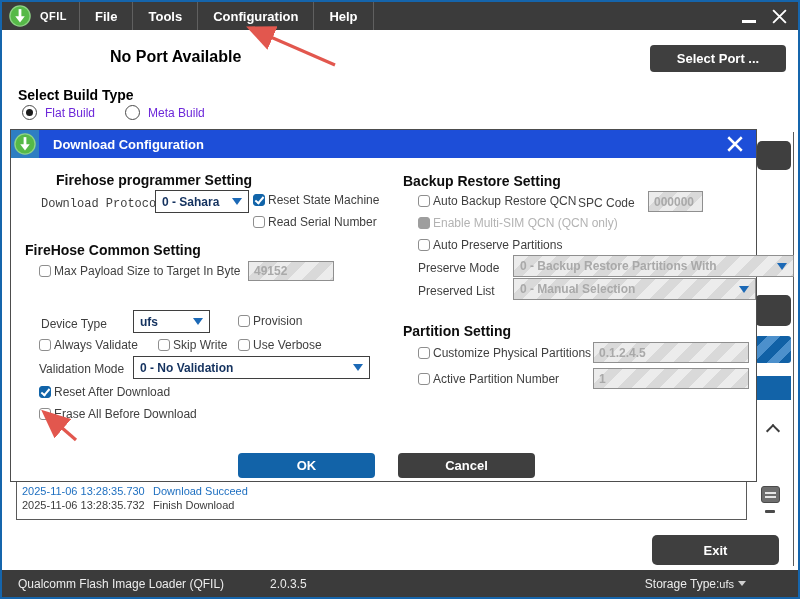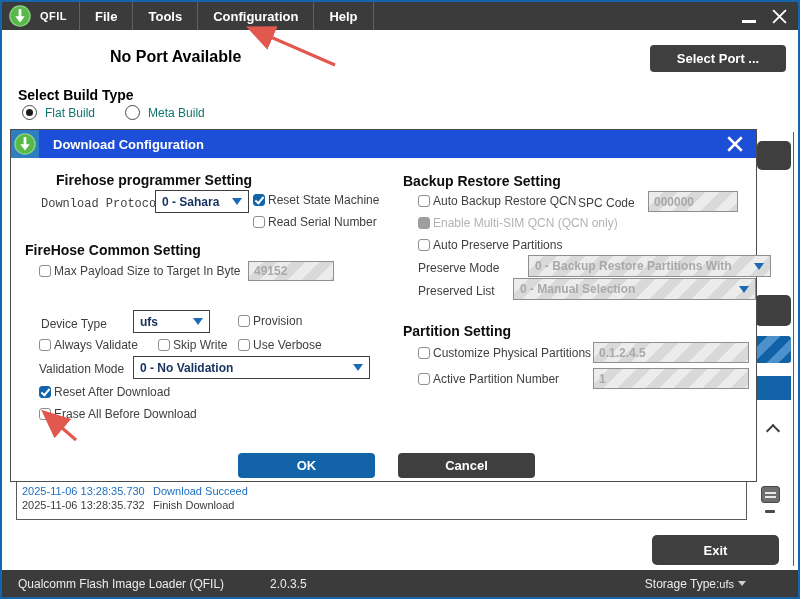--- a/index.html
+++ b/index.html
@@ -20,21 +20,21 @@
   
   .no-port{position:absolute;left:108px;top:46px;font-size:16px;font-weight:bold;color:#000;z-index:1;}
   .btn{position:absolute;display:flex;align-items:center;justify-content:center;color:#fff;font-weight:bold;font-size:13px;border-radius:4px;cursor:default;box-sizing:border-box;}
   .btn.dark{background:#3f3f3f;}
   .btn.blue{background:#1263a8;}
   .select-port{left:648px;top:43px;width:136px;height:27px;z-index:1;}
   .build-heading{position:absolute;left:16px;top:85px;font-size:14px;font-weight:bold;color:#000;z-index:1;}
   .radio-row{position:absolute;left:20px;top:103px;display:flex;align-items:center;gap:8px;z-index:1;}
   .radio{width:13px;height:13px;border:1px solid #4a4a4a;border-radius:50%;background:#fff;display:flex;align-items:center;justify-content:center;flex:none;}
   .radio .dot{width:7px;height:7px;border-radius:50%;background:#1a1a1a;}
-  .radio-label{font-size:12px;color:#0f766e;margin-right:22px;}
+  .radio-label{font-size:12px;color:#6d28d9;margin-right:22px;}
 
   
   .frag{position:absolute;z-index:1;}
   .frag-btn-top{left:755px;top:139px;width:34px;height:29px;background:#3f3f3f;border-radius:5px;}
   .frag-btn-mid{left:753px;top:293px;width:36px;height:31px;background:#3f3f3f;border-radius:5px;}
   .frag-btn-striped{left:753px;top:334px;width:36px;height:27px;background:repeating-linear-gradient(135deg,#1161a6 0 9px,#4c90cc 9px 18px);border-radius:3px;}
   .frag-btn-blue{left:753px;top:374px;width:36px;height:24px;background:#1263a8;}
   .chev-up{left:766px;top:424px;width:8px;height:8px;border-left:2px solid #3c3c3c;border-top:2px solid #3c3c3c;transform:rotate(45deg);}
   .mini-burger{left:759px;top:484px;width:19px;height:17px;background:#6e6e6e;border:1px solid #4a4a4a;border-radius:3px;display:flex;flex-direction:column;justify-content:center;gap:2px;align-items:center;box-sizing:border-box;}
   .mini-burger i{display:block;width:11px;height:2px;background:#e6e6e6;}
@@ -243,31 +243,31 @@
       <span class="box"></span>
       <span class="lab">Erase All Before Download</span>
     </div>
 
     <div class="h-sec" style="left:392px;top:43px;">Backup Restore Setting</div>
     <div class="cb" style="left:407px;top:64px;">
       <span class="box"></span>
       <span class="lab">Auto Backup Restore QCN</span>
     </div>
     <div class="lbl" style="left:567px;top:66px;">SPC Code</div>
-    <div class="field hatchbg" style="left:637px;top:61px;width:90px;height:21px;">000000</div>
+    <div class="field hatchbg" style="left:637px;top:61px;width:55px;height:21px;">000000</div>
     <div class="cb disabled" style="left:407px;top:86px;">
       <span class="box"></span>
       <span class="lab">Enable Multi-SIM QCN (QCN only)</span>
     </div>
     <div class="cb" style="left:407px;top:108px;">
       <span class="box"></span>
       <span class="lab">Auto Preserve Partitions</span>
     </div>
     <div class="lbl" style="left:407px;top:131px;">Preserve Mode</div>
-    <div class="dd disabled hatchbg" style="left:517px;top:125px;width:243px;height:22px;">
+    <div class="dd disabled hatchbg" style="left:502px;top:125px;width:281px;height:22px;">
       <span>0 - Backup Restore Partitions With</span>
       <span class="caret"></span>
     </div>
     <div class="lbl" style="left:407px;top:154px;">Preserved List</div>
     <div class="dd disabled hatchbg" style="left:502px;top:148px;width:243px;height:22px;">
       <span>0 - Manual Selection</span>
       <span class="caret"></span>
     </div>
 
     <div class="h-sec" style="left:392px;top:193px;">Partition Setting</div>

